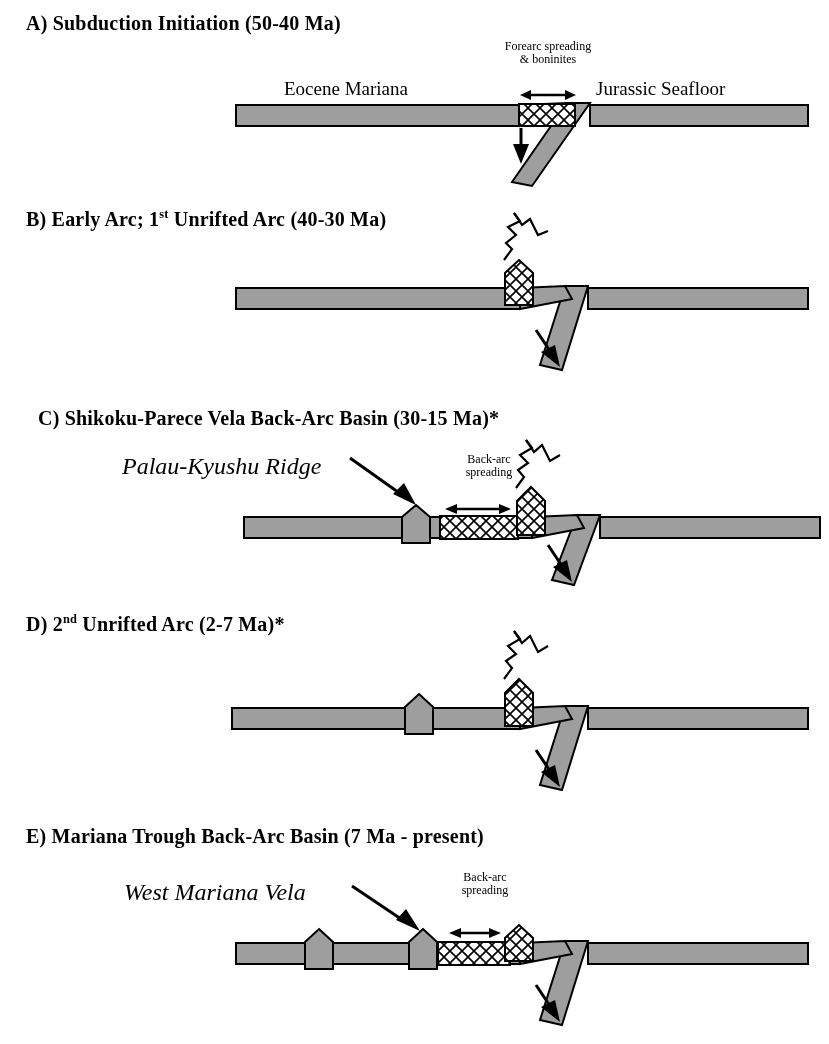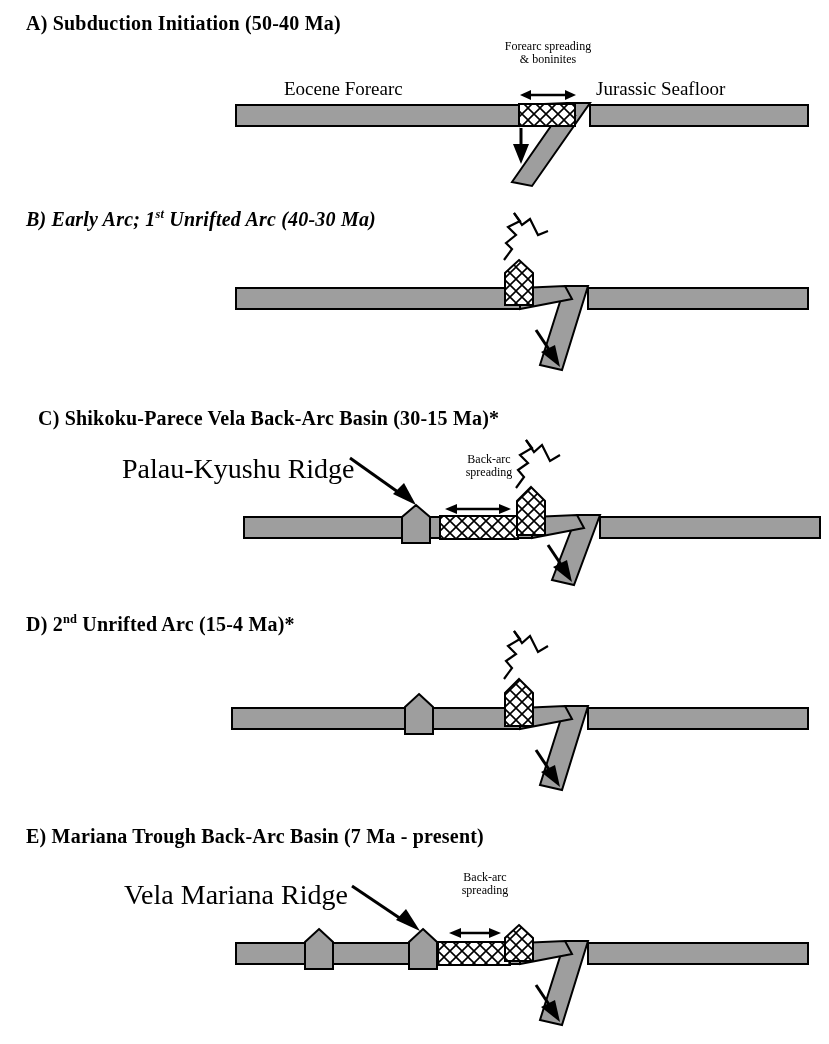--- a/index.html
+++ b/index.html
@@ -50,21 +50,22 @@
     position: absolute;
     font-size: 19px;
     white-space: nowrap;
   }
   .label.small {
     font-size: 12px;
     line-height: 1.05;
     text-align: center;
   }
   .label.italic {
-    font-size: 28px;
+    font-style: italic;
+    font-size: 24px;
   }
   svg {
     display: block;
   }
 </style>
 </head>
 <body>
 
 <div class="page">
 
@@ -72,21 +73,21 @@
     <div class="panel-title" style="top:12px;">
       <span class="lead">A)</span>
       <span>Subduction Initiation (50-40 Ma)</span>
     </div>
 
     <div class="label small" style="top:40px;left:468px;width:160px;">
       <span>Forearc spreading</span><br>
       <span>&amp; boninites</span>
     </div>
 
-    <div class="label" style="top:78px;left:284px;">Eocene Forearc</div>
+    <div class="label" style="top:78px;left:284px;">Eocene Mariana</div>
     <div class="label" style="top:78px;left:596px;text-align:center;">Jurassic Seafloor</div>
 
     <svg class="diagram" width="829" height="195" viewBox="0 0 829 195">
       <defs>
         <pattern id="hatchA" width="12" height="12" patternUnits="userSpaceOnUse">
           <rect width="12" height="12" fill="#ffffff"></rect>
           <path d="M0,0 L12,12 M12,0 L0,12" stroke="#000000" stroke-width="1.6"></path>
         </pattern>
       </defs>
 
@@ -106,21 +107,21 @@
         <polygon points="576,95 565,90 565,100" fill="#000000"></polygon>
       </g>
 
       <g>
         <line x1="521" y1="128" x2="521" y2="153" stroke="#000000" stroke-width="3"></line>
         <polygon points="521,164 513,144 529,144" fill="#000000"></polygon>
       </g>
     </svg>
   </div>
 
-  <div class="panel" style="top:195px;height:200px;font-style:italic;">
+  <div class="panel" style="top:195px;height:200px;">
     <div class="panel-title" style="top:12px;">
       <span class="lead">B)</span>
       <span>Early Arc; 1</span><sup>st</sup><span> Unrifted Arc (40-30 Ma)</span>
     </div>
 
     <svg class="diagram" width="829" height="200" viewBox="0 0 829 200">
       <defs>
         <pattern id="hatchB" width="12" height="12" patternUnits="userSpaceOnUse">
           <rect width="12" height="12" fill="#ffffff"></rect>
           <path d="M0,0 L12,12 M12,0 L0,12" stroke="#000000" stroke-width="1.6"></path>
@@ -193,21 +194,21 @@
       <g>
         <line x1="536" y1="150" x2="554" y2="177" stroke="#000000" stroke-width="3"></line>
         <polygon points="560,187 541,172 555,165" fill="#000000"></polygon>
       </g>
     </svg>
   </div>
 
   <div class="panel" style="top:600px;height:213px;">
     <div class="panel-title" style="top:12px;">
       <span class="lead">D)</span>
-      <span>2</span><sup>nd</sup><span> Unrifted Arc (15-4 Ma)*</span>
+      <span>2</span><sup>nd</sup><span> Unrifted Arc (2-7 Ma)*</span>
     </div>
 
     <svg class="diagram" width="829" height="213" viewBox="0 0 829 213">
       <defs>
         <pattern id="hatchD" width="12" height="12" patternUnits="userSpaceOnUse">
           <rect width="12" height="12" fill="#ffffff"></rect>
           <path d="M0,0 L12,12 M12,0 L0,12" stroke="#000000" stroke-width="1.6"></path>
         </pattern>
       </defs>
 
@@ -229,21 +230,21 @@
       </g>
     </svg>
   </div>
 
   <div class="panel" style="top:813px;height:231px;padding-left:14px;">
     <div class="panel-title" style="top:12px;">
       <span class="lead">E)</span>
       <span>Mariana Trough Back-Arc Basin (7 Ma - present)</span>
     </div>
 
-    <div class="label italic" style="top:66px;left:124px;">Vela Mariana Ridge</div>
+    <div class="label italic" style="top:66px;left:124px;">West Mariana Vela</div>
 
     <div class="label small" style="top:58px;left:432px;width:106px;">
       <span>Back-arc</span><br>
       <span>spreading</span>
     </div>
 
     <svg class="diagram" width="829" height="231" viewBox="0 0 829 231">
       <defs>
         <pattern id="hatchE" width="12" height="12" patternUnits="userSpaceOnUse">
           <rect width="12" height="12" fill="#ffffff"></rect>

